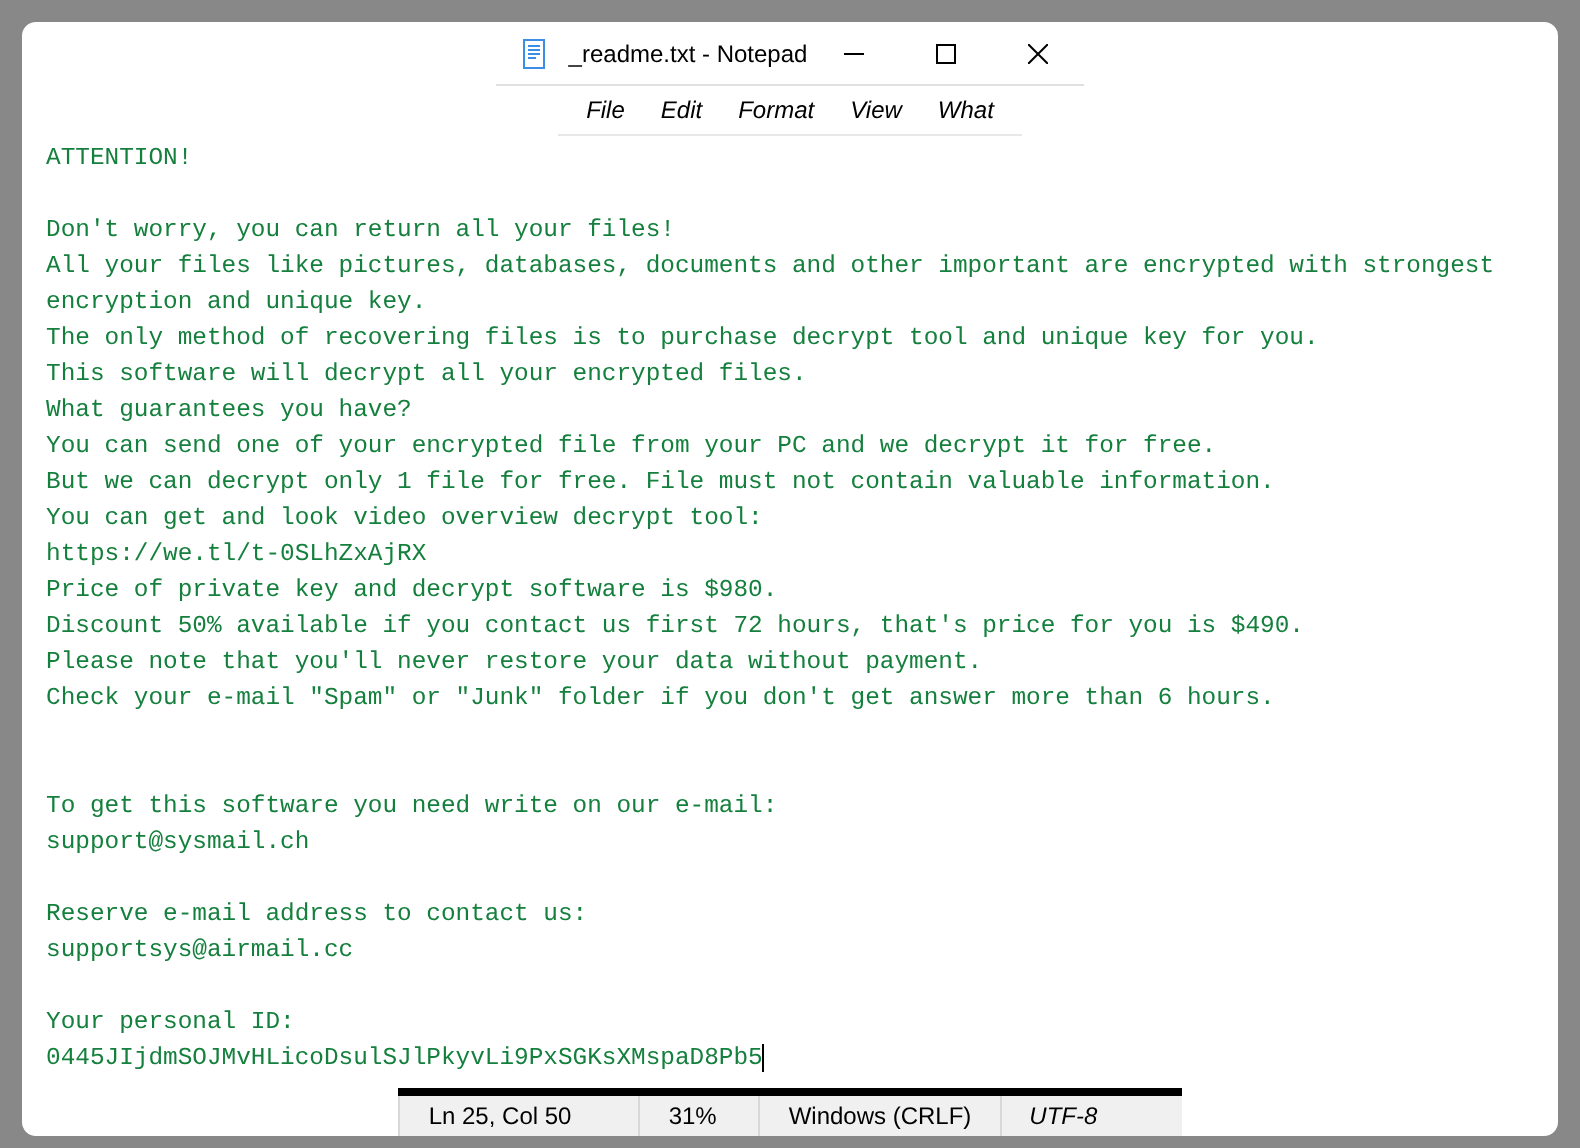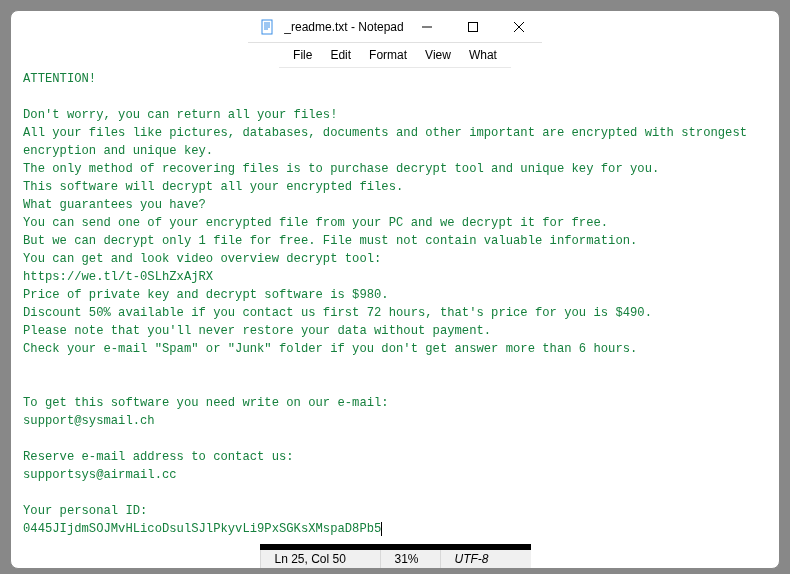--- a/index.html
+++ b/index.html
@@ -52,20 +52,21 @@
       display: flex;
       gap: 2px;
       padding: 2px 6px;
       font-size: 12px;
       background: #fff;
       border-bottom: 1px solid #e8e8e8;
     }
     .menuitem {
       padding: 3px 8px;
       cursor: pointer;
+      font-style: italic;
     }
     .content-area {
       flex: 1;
       background: #fff;
       padding: 2px 6px 6px 12px;
       overflow: auto;
       position: relative;
     }
     .text-content {
       font-family: Consolas, "Courier New", monospace;
@@ -79,21 +80,21 @@
       width: 1px;
       height: 14px;
       background: #000;
       vertical-align: text-bottom;
     }
     .statusbar {
       display: flex;
       align-items: center;
       height: 24px;
       background: #f0f0f0;
-      border-top: 6px solid #000000;
+      border-top: 4px solid #000000;
       font-size: 12px;
       color: #000;
     }
     .status-spacer { flex: 1; border-right: 1px solid #d8d8d8; height: 100%; }
     .status-cell {
       padding: 0 14px;
       border-right: 1px solid #d8d8d8;
       height: 100%;
       display: flex;
       align-items: center;
@@ -167,16 +168,17 @@
 supportsys@airmail.cc
 
 Your personal ID:
 0445JIjdmSOJMvHLicoDsulSJlPkyvLi9PxSGKsXMspaD8Pb5<span class="cursor-caret"></span></div>
   </div>
 
   <div class="statusbar">
     <div class="status-spacer"></div>
     <div class="status-cell" style="min-width:120px">Ln 25, Col 50</div>
     <div class="status-cell" style="min-width:60px">31%</div>
+    <div class="status-cell" style="min-width:120px">Windows (CRLF)</div>
     <div class="status-cell" style="min-width:90px">UTF-8</div>
   </div>
 
 </div>
 
 </body></html>

